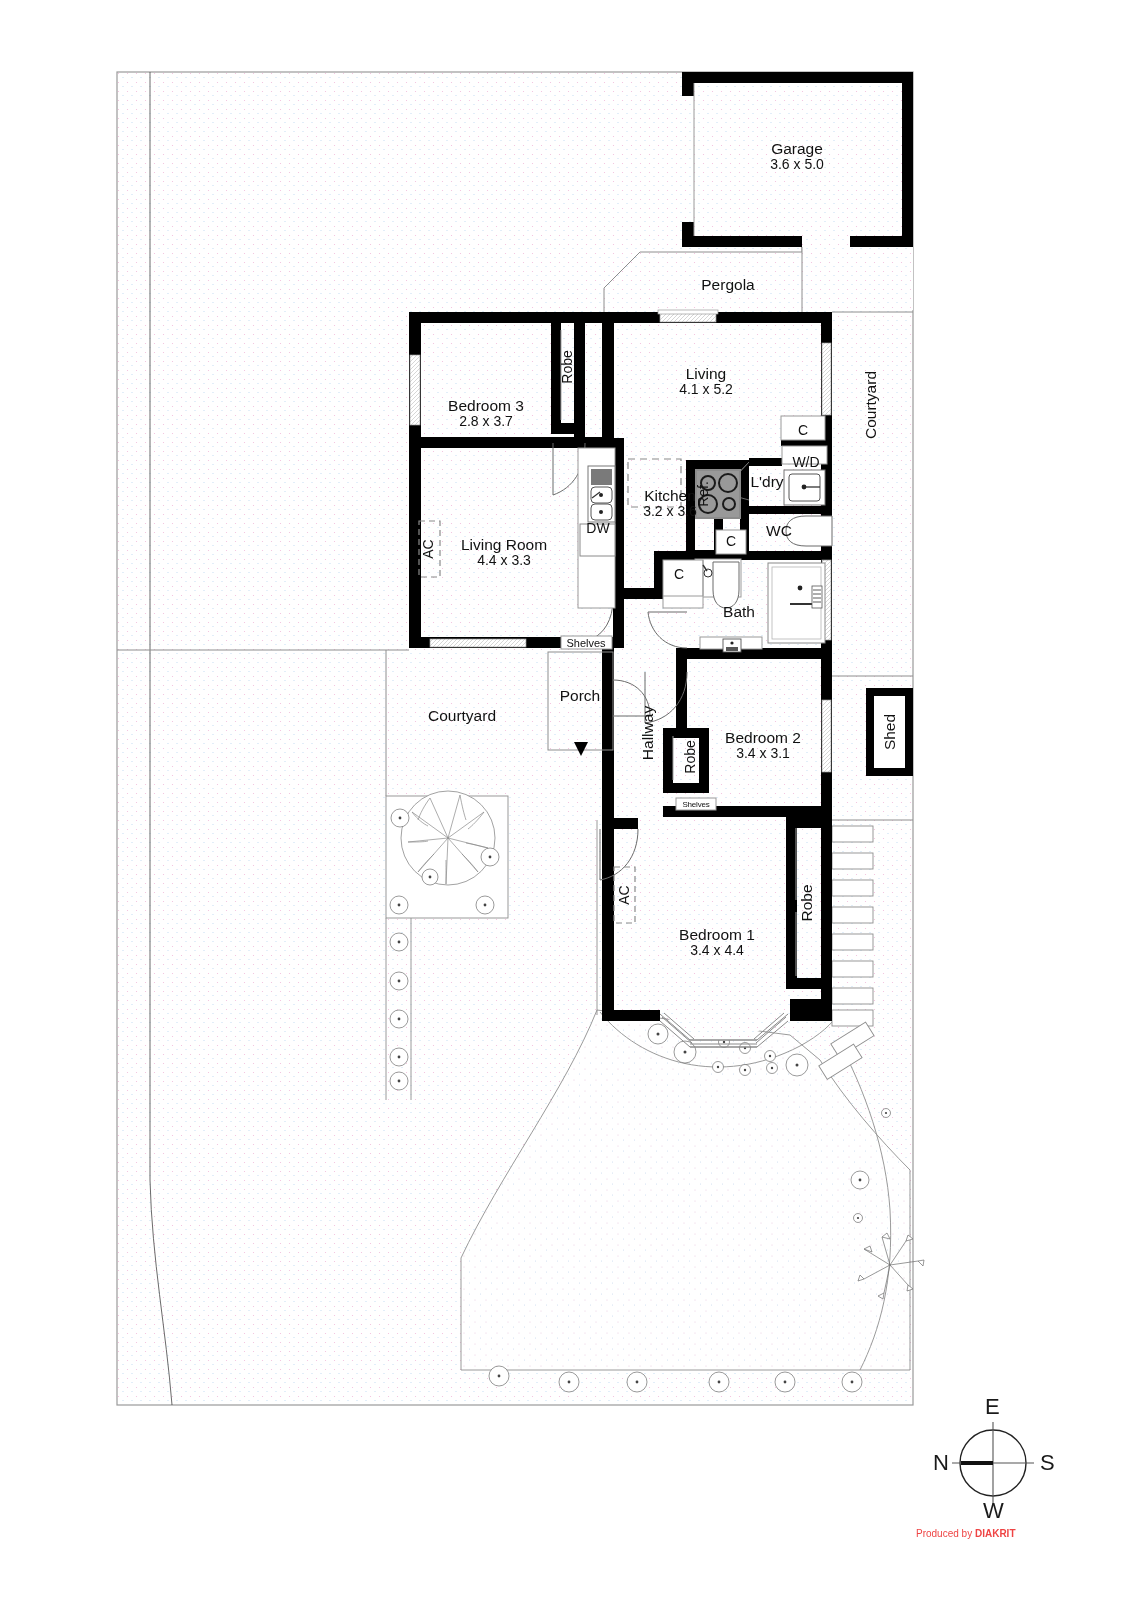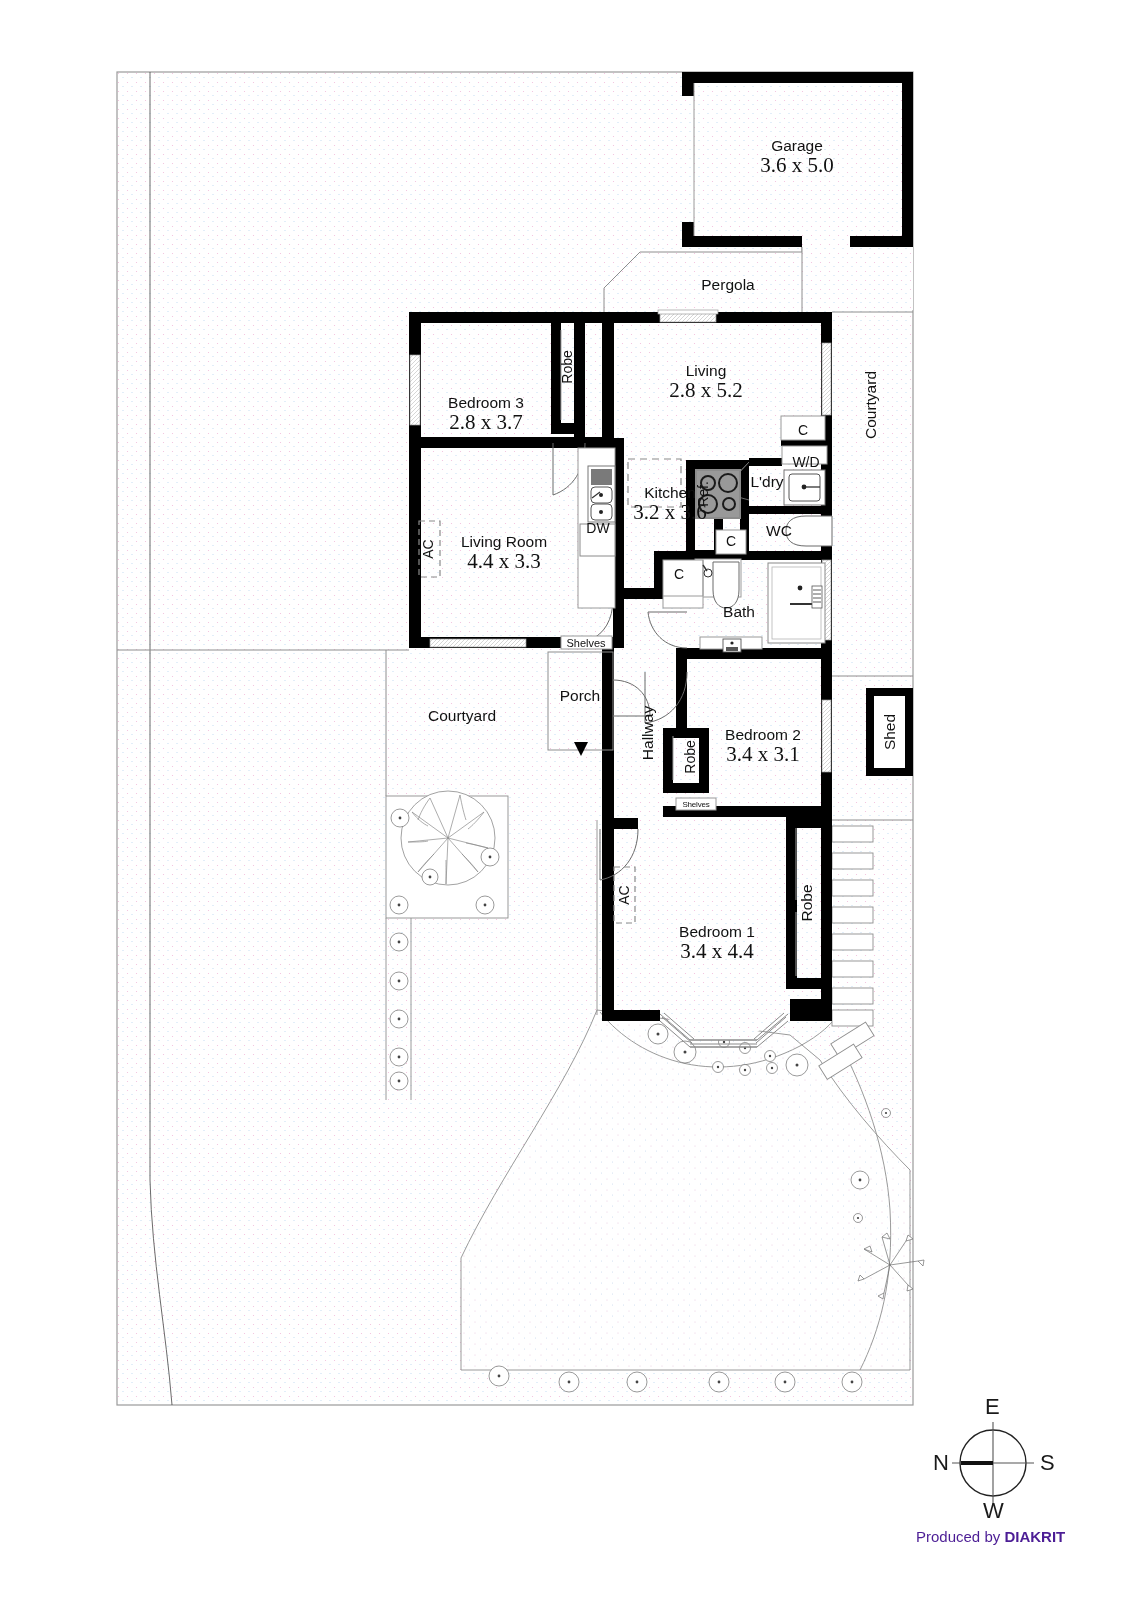--- a/index.html
+++ b/index.html
@@ -29,22 +29,21 @@
     color: #111;
     white-space: nowrap;
     line-height: 1.12;
     text-align: center;
   }
   .lbl.room {
     font-size: 15.5px;
   }
   .lbl.room .dim {
     display: block;
-    font-size: 21px;
-    font-family: Liberation Serif, serif;
+    font-size: 14px;
   }
   .lbl.small {
     font-size: 14px;
   }
   .lbl.tiny {
     font-size: 11px;
   }
   .lbl.micro {
     font-size: 8px;
     letter-spacing: -0.2px;
@@ -67,22 +66,22 @@
   .compass-letter {
     position: absolute;
     font-family: "Liberation Sans", sans-serif;
     font-size: 22px;
     color: #1a1a1a;
   }
   #credit {
     position: absolute;
     left: 916px;
     top: 1528px;
-    font-size: 15px;
-    color: #4c1d95;
+    font-size: 10px;
+    color: #ef4444;
     font-family: "Liberation Sans", sans-serif;
   }
   #credit b {
     font-weight: bold;
   }
 </style>
 </head>
 <body>
 
 <div id="page">
@@ -516,21 +515,21 @@
 
   <div class="lbl room ctr" style="left:486px; top:382px;margin-top:32px;">
     <span>Bedroom 3</span>
     <span class="dim">2.8 x 3.7</span>
   </div>
 
   <div class="lbl small rot90" style="left:568px; top:367px;">Robe</div>
 
   <div class="lbl room ctr" style="left:706px; top:382px;">
     <span>Living</span>
-    <span class="dim">2.8 x 5.2</span>
+    <span class="dim">4.1 x 5.2</span>
   </div>
 
   <div class="lbl room rot90" style="left:871px; top:405px;">Courtyard</div>
 
   <div class="lbl small ctr" style="left:803px; top:431px;">C</div>
 
   <div class="lbl small ctr" style="left:806px; top:463px;">W/D</div>
 
   <div class="lbl room ctr" style="left:767px; top:482px;">L'dry</div>
 

